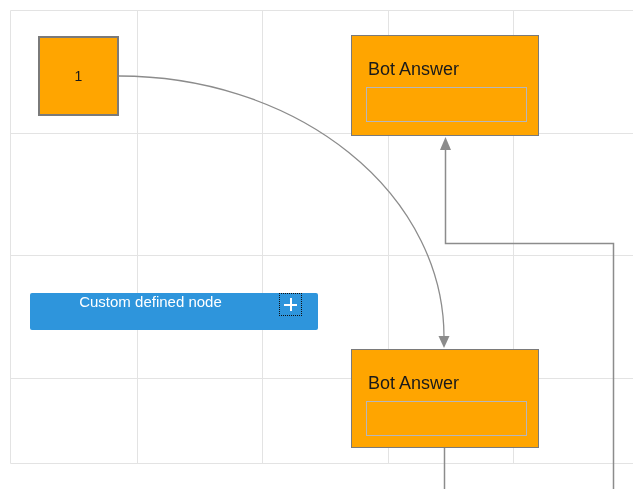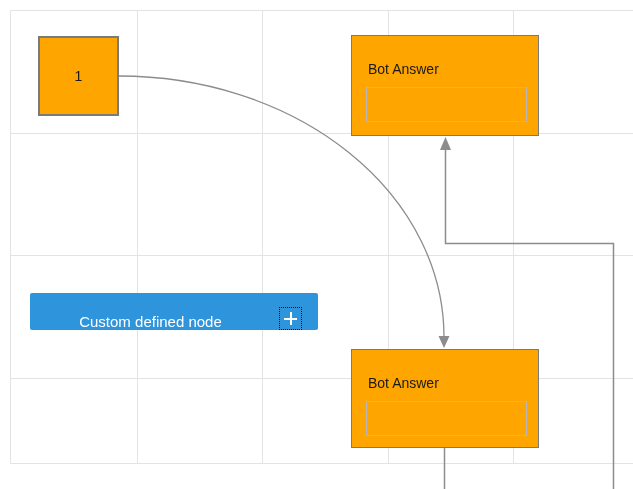--- a/index.html
+++ b/index.html
@@ -31,34 +31,34 @@
     left: 38px; top: 36px; width: 81px; height: 80px;
     border-width: 2px;
     display: flex; align-items: center; justify-content: center;
     font-size: 14px;
   }
   .bot-node { left: 351px; width: 188px; height: 101px; }
   .bot-node.top    { top: 35px; }
   .bot-node.bottom { top: 349px; height: 99px; }
   .bot-title {
     position: absolute; left: 16px; top: 25px;
-    font-size: 14px; line-height: 17px; color: var(--c-text, #1a1a1a);
+    font-size: 18px; line-height: 17px; color: var(--c-text, #1a1a1a);
   }
   .bot-inner {
     position: absolute; left: 14px; top: 51px; width: 161px; height: 35px;
     box-sizing: border-box;
     border: 1px solid var(--c-inner-border, #b6b6bc);
     background: transparent;
   }
 
   .custom-node {
     left: 30px; top: 293px; width: 288px; height: 37px;
     background: var(--c-blue, #2e95dc);
     border-radius: 2px;
-    display: flex; align-items: flex-end;
+    display: flex; align-items: flex-start;
     color: var(--c-text-light, #ffffff);
   }
   .custom-label {
     flex: 1;
     text-align: center;
     font-size: 15px;
     padding-right: 8px;
   }
   .add-button {
     position: relative;

